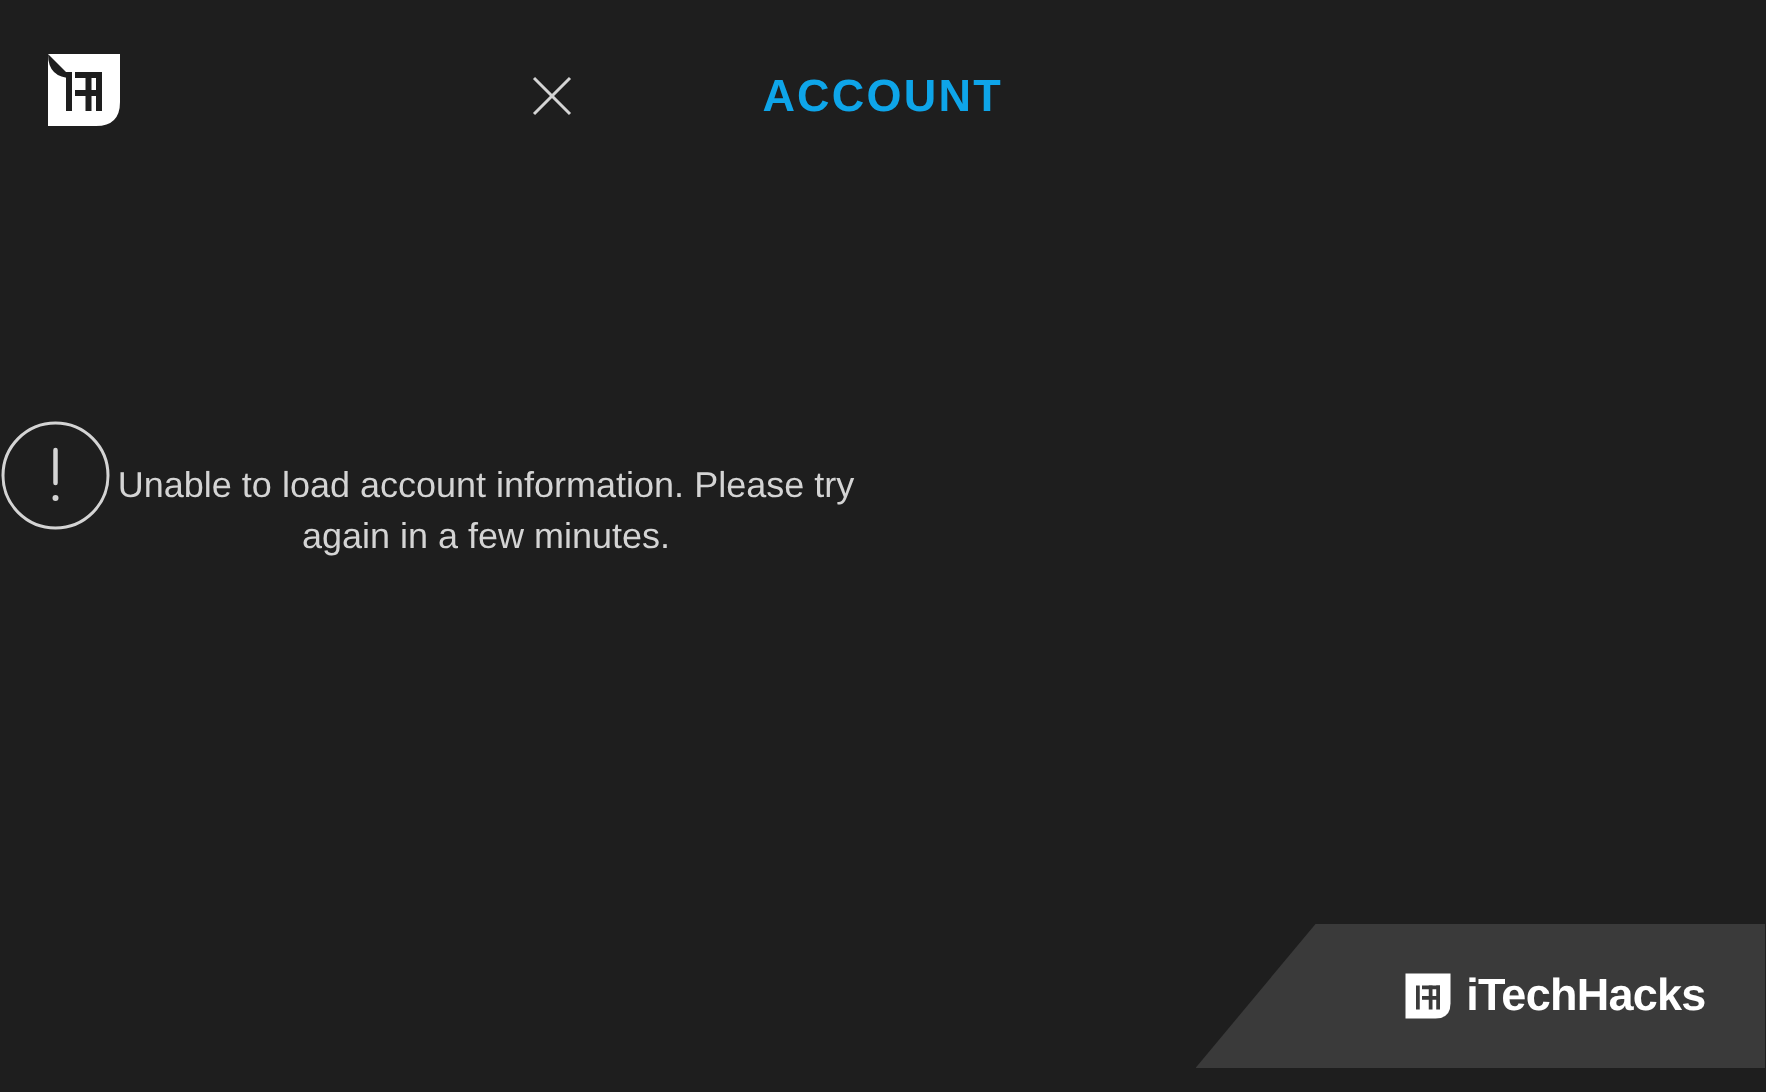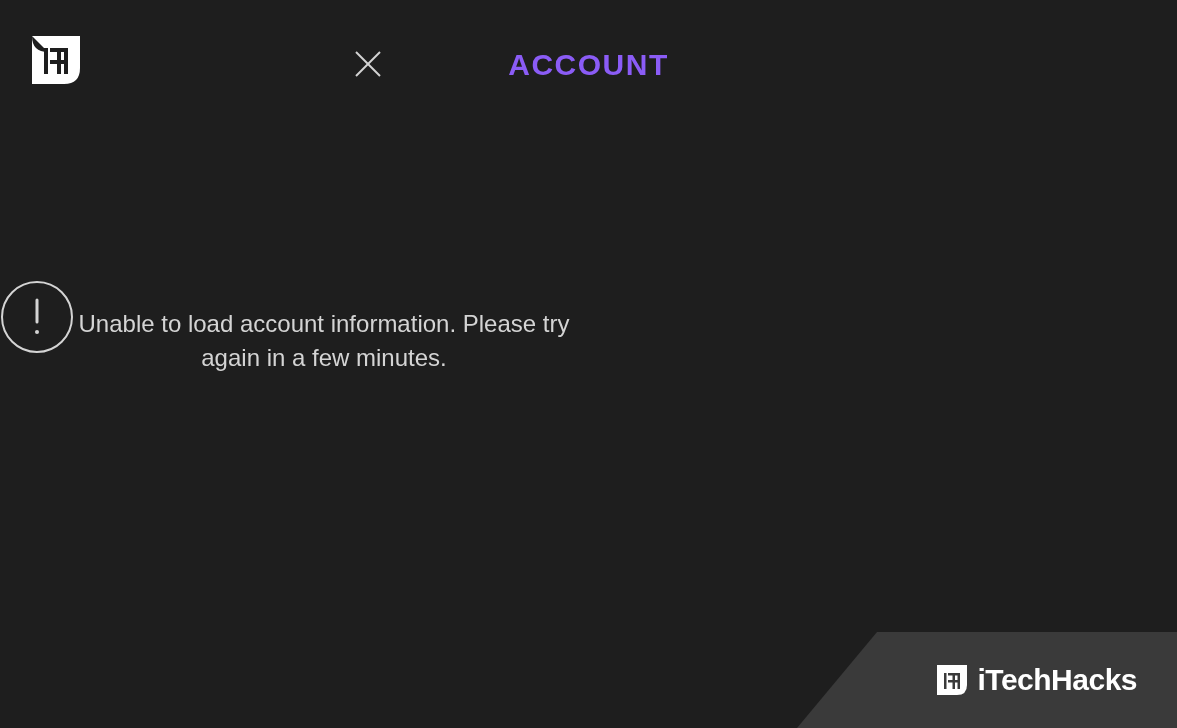--- a/index.html
+++ b/index.html
@@ -47,21 +47,21 @@
 
     .page-title {
       position: absolute;
       top: 48px;
       left: 0;
       width: 1177px;
       text-align: center;
       font-size: 30px;
       font-weight: 700;
       letter-spacing: 1.5px;
-      color: #8b5cf6;
+      color: #0ea5e9;
     }
 
     .content-area {
       position: absolute;
       top: 280px;
       left: 0;
       width: 1177px;
       display: flex;
       flex-direction: row;
       align-items: center;
@@ -82,21 +82,21 @@
       font-size: 24px;
       color: #d4d4d4;
       text-align: center;
       line-height: 1.4;
       max-width: 500px;
       font-weight: 400;
     }
 
     .watermark-ribbon {
       position: absolute;
-      bottom: 0;
+      bottom: 16px;
       right: 0;
       height: 96px;
       width: 380px;
       background: #3a3a3a;
       clip-path: polygon(80px 0, 100% 0, 100% 100%, 0 100%);
       display: flex;
       align-items: center;
       justify-content: flex-end;
       padding-right: 40px;
     }

